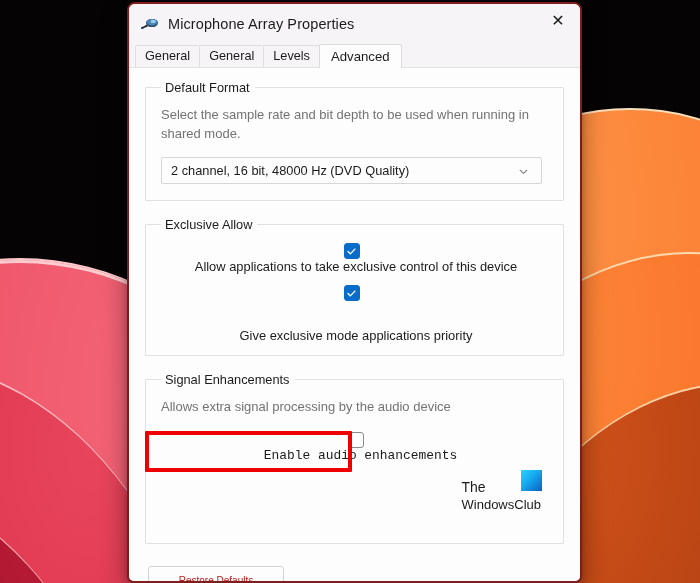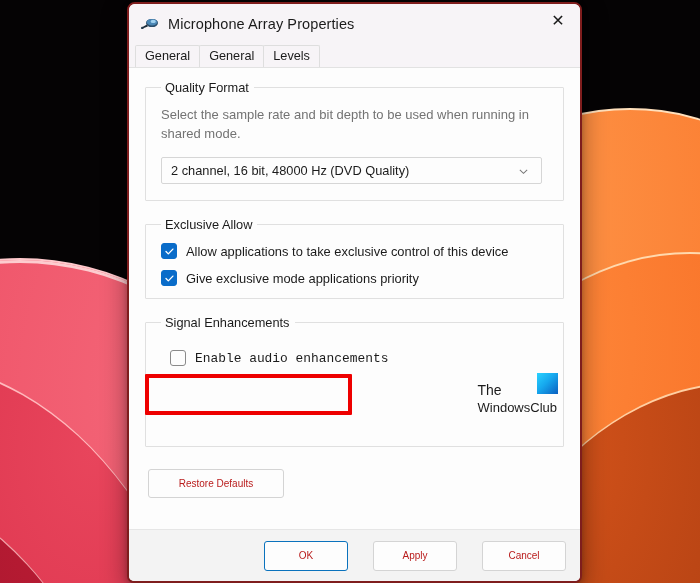--- a/index.html
+++ b/index.html
@@ -154,23 +154,23 @@
     position: relative;
     justify-content: space-between;
   }
   .combo .val { flex: 1 1 auto; }
   .chev { width: 11px; height: 11px; margin-right: 4px; opacity: .75; }
 
   
   .cbrow {
     display: flex; align-items: center;
     margin: 7px 0 0 3px;
-    font-size: 12.9px; color: #1b1b1b;
-  }
-  .cbrow + .cbrow { margin-top: 11px; }
+    font-size: 12.9px; color: #1b1b1b; flex-direction: column;
+  }
+  .cbrow + .cbrow { margin-top: 11px; gap: 27px; }
   .cbox {
     width: 16px; height: 16px; flex: 0 0 16px;
     border-radius: 3px; margin-right: 9px;
     border: 1px solid #8a8a8a;
     background: #fdfdfd;
     display: flex; align-items: center; justify-content: center;
   }
   .cbox.on {
     background: #0a6cc9; border-color: #0a6cc9;
   }
@@ -181,21 +181,21 @@
   .redbox {
     position: absolute;
     border: 4px solid #ee0000;
     border-radius: 1px;
     pointer-events: none;
   }
 
   
   .watermark {
     position: absolute;
-    right: 6px; bottom: 30px;
+    right: 22px; bottom: 30px;
     text-align: left;
     line-height: 17px;
     color: #1b1b1b;
   }
   .wm-line1 { font-size: 14px; }
   .wm-line2 { font-size: 13px; }
   .wm-logo {
     position: absolute; right: -1px; top: -9px;
     width: 21px; height: 21px;
     background: linear-gradient(135deg, #2ad2ff 0%, #16a8ee 45%, #0a5fc0 100%);
@@ -254,26 +254,27 @@
         </svg>
       </span>
       <span class="title-text">Microphone Array Properties</span>
       <span class="close-btn">✕</span>
     </div>
 
     <div class="tabstrip">
       <div class="tab">General</div>
       <div class="tab">General</div>
       <div class="tab">Levels</div>
+      <div class="tab active">Advanced</div>
     </div>
 
     <div class="tabpage">
 
       <fieldset class="group">
-        <legend>Quality Format</legend>
+        <legend>Default Format</legend>
         <div class="group-text">Select the sample rate and bit depth to be used when running in shared mode.</div>
         <div class="combo">
           <span class="val">2 channel, 16 bit, 48000 Hz (DVD Quality)</span>
           <span class="chev">
             <svg viewBox="0 0 12 12" width="11" height="11">
               <path d="M2 4.2 L6 8 L10 4.2" fill="none" stroke="#4a4a4a" stroke-width="1.1"></path>
             </svg>
           </span>
         </div>
       </fieldset>
@@ -295,20 +296,21 @@
             <svg viewBox="0 0 12 12" width="11" height="11">
               <path d="M2.2 6.1 L4.7 8.6 L9.7 3.4" fill="none" stroke="#ffffff" stroke-width="1.5" stroke-linecap="round" stroke-linejoin="round"></path>
             </svg>
           </span>
           <span>Give exclusive mode applications priority</span>
         </div>
       </fieldset>
 
       <fieldset class="group" style="position:relative;padding-bottom:80px;">
         <legend>Signal Enhancements</legend>
+        <div class="group-text">Allows extra signal processing by the audio device</div>
 
         <div class="cbrow" style="margin-top:16px;margin-left:12px;font-family:Liberation Mono, monospace;">
           <span class="cbox">
             
           </span>
           <span>Enable audio enhancements</span>
         </div>
 
         <div class="redbox" style="left:-1px; top:44px; width:207px; height:41px;"></div>
 

